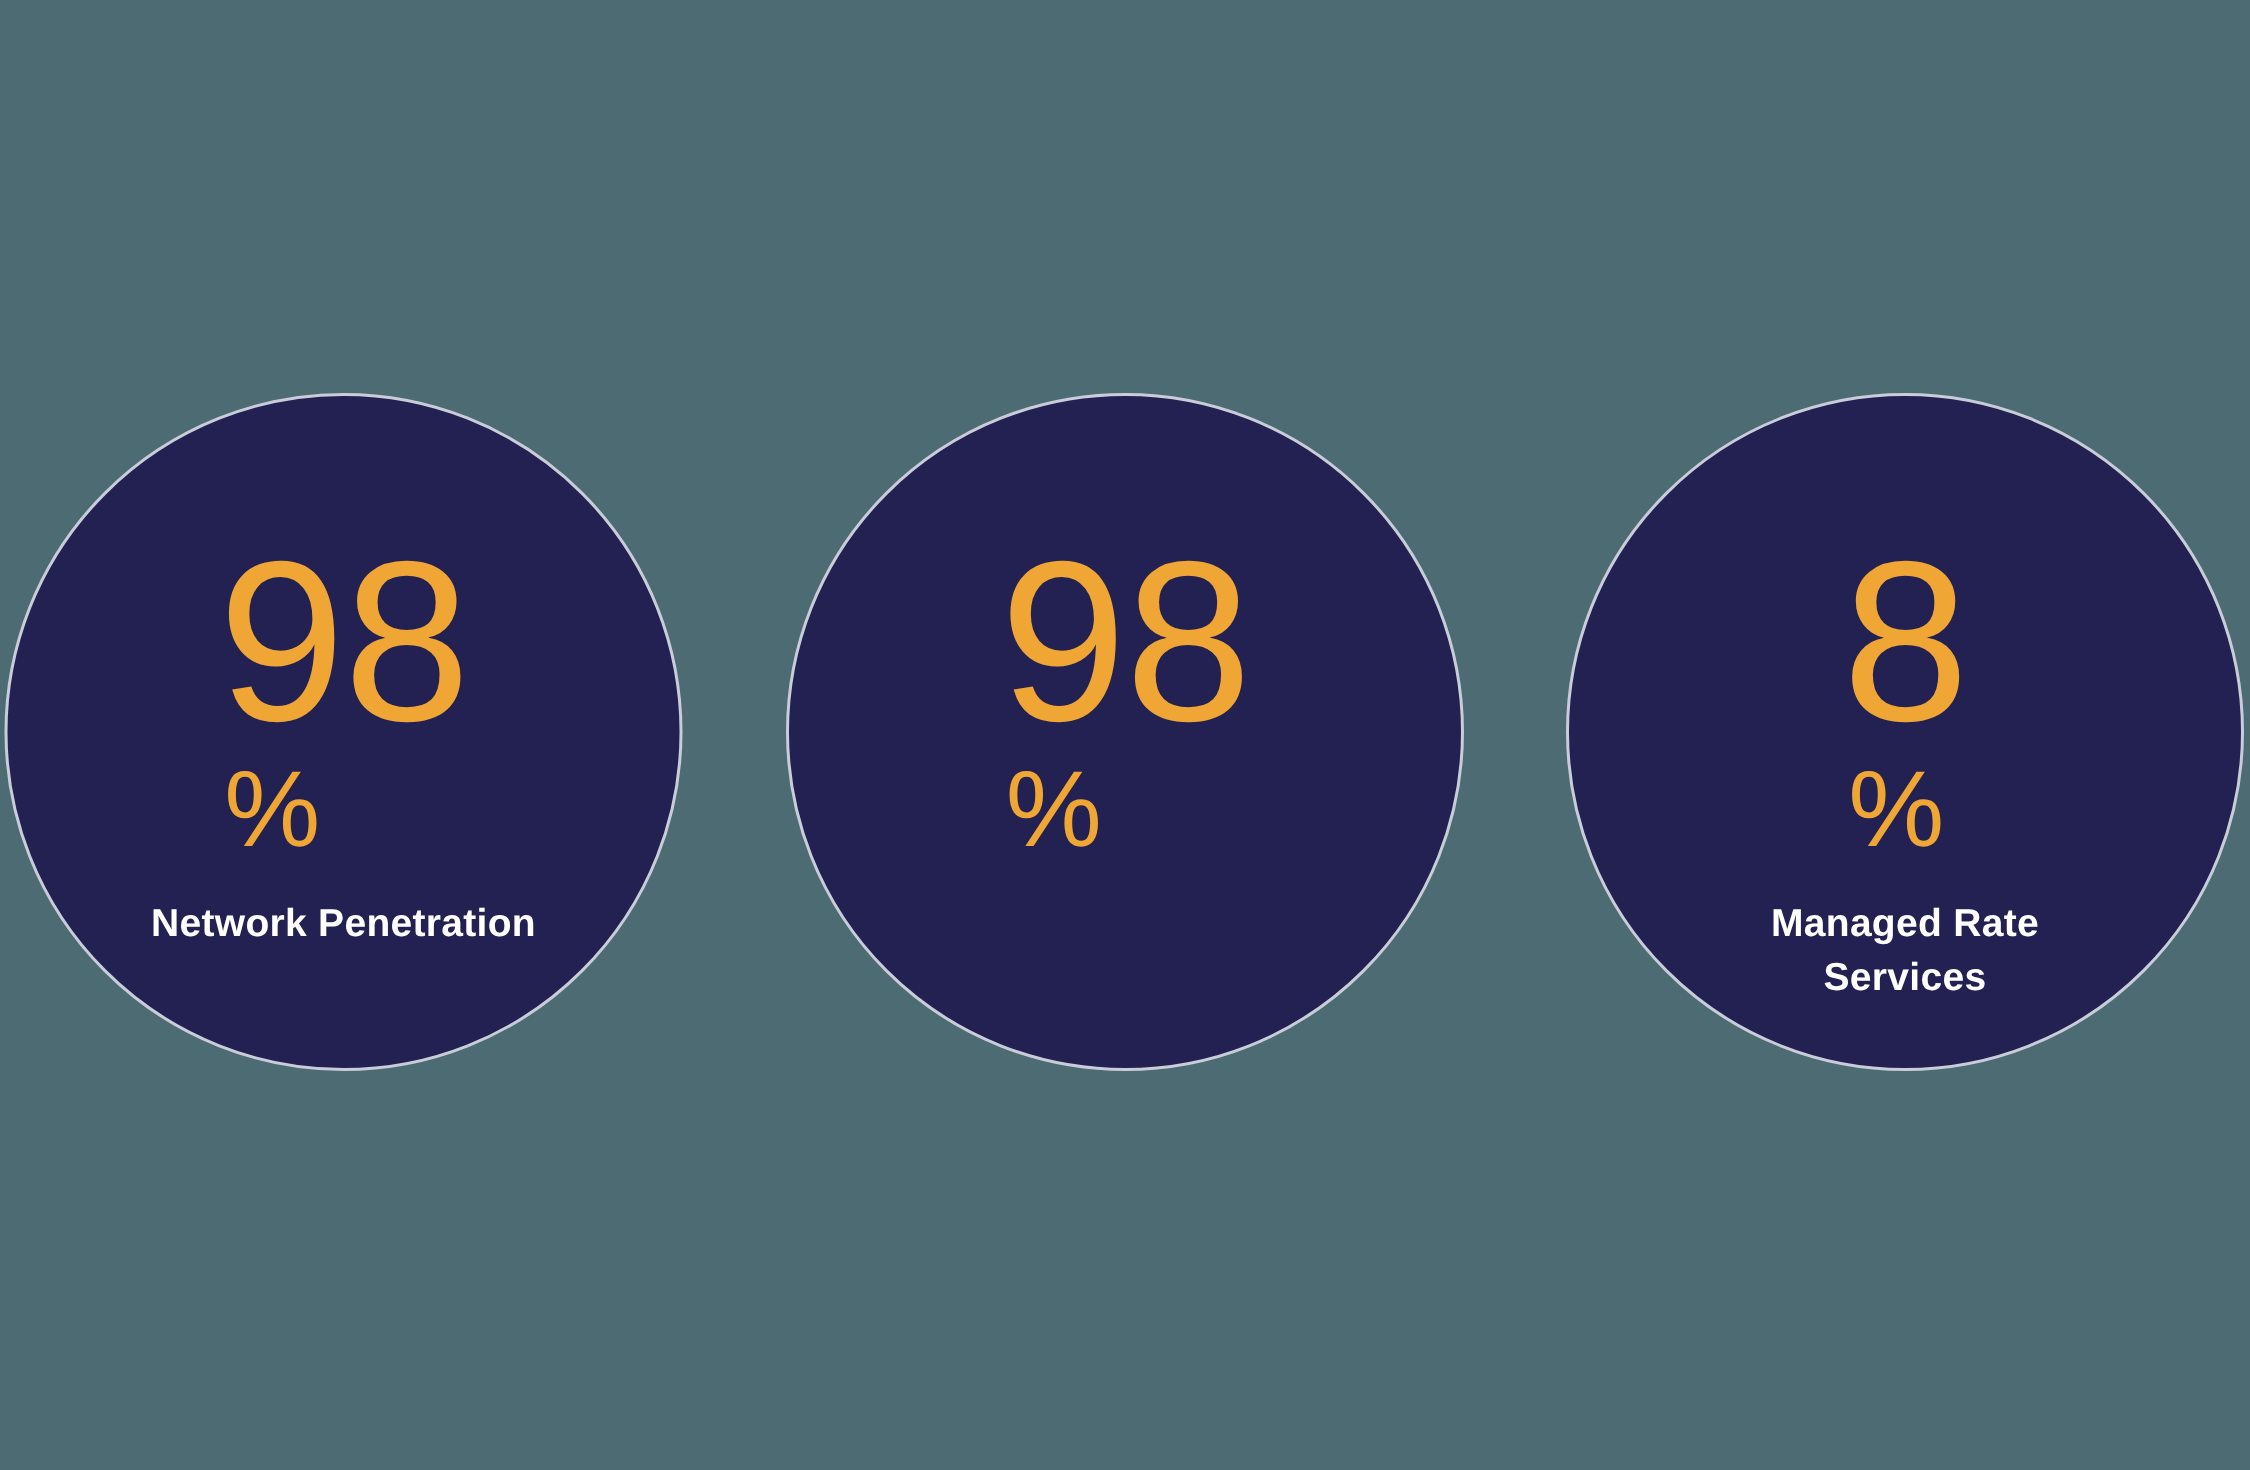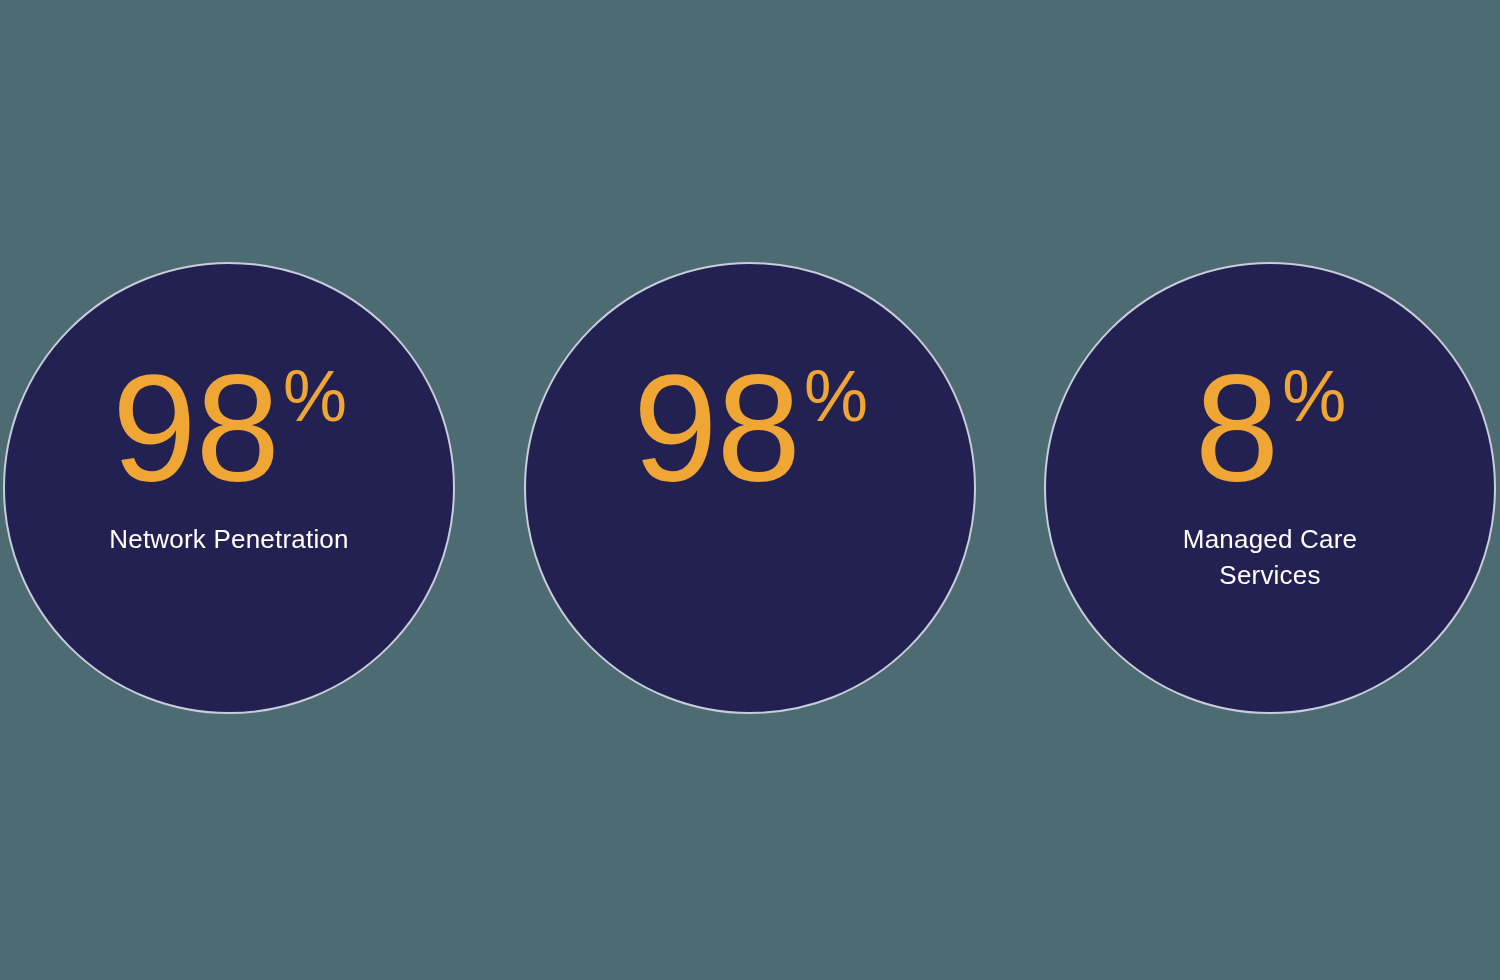--- a/index.html
+++ b/index.html
@@ -42,38 +42,39 @@
     margin-top: 92px;
     color: #efa634;
     font-size: 152px;
     line-height: 0.95;
     font-weight: 300;
     letter-spacing: -1px;
     display: flex;
     align-items: flex-start;
     white-space: nowrap;
     font-family: "Liberation Sans", sans-serif;
+    flex-direction: column;
   }
   .stat-number {
     display: inline-block;
   }
   .stat-unit {
     display: inline-block;
     font-size: 72px;
     line-height: 1;
     margin-left: 4px;
     margin-top: 4px;
     font-weight: 300;
   }
   .stat-label {
     margin-top: 22px;
     color: #ffffff;
     font-size: 26px;
     line-height: 1.38;
-    font-weight: 400;
+    font-weight: 700;
     text-align: center;
     max-width: 320px;
     letter-spacing: 0.2px;
     white-space: pre-line;
     font-family: "Liberation Sans", sans-serif;
   }
 </style>
 </head>
 <body>
 
@@ -92,17 +93,17 @@
       <span class="stat-number">98</span>
         <span class="stat-unit">%</span>
     </div>
   </div>
 
   <div class="stat-circle pos-2">
     <div class="stat-value">
       <span class="stat-number">8</span>
         <span class="stat-unit">%</span>
     </div>
-    <div class="stat-label">Managed Care
+    <div class="stat-label">Managed Rate
 Services</div>
   </div>
 
 </div>
 
 </body></html>

